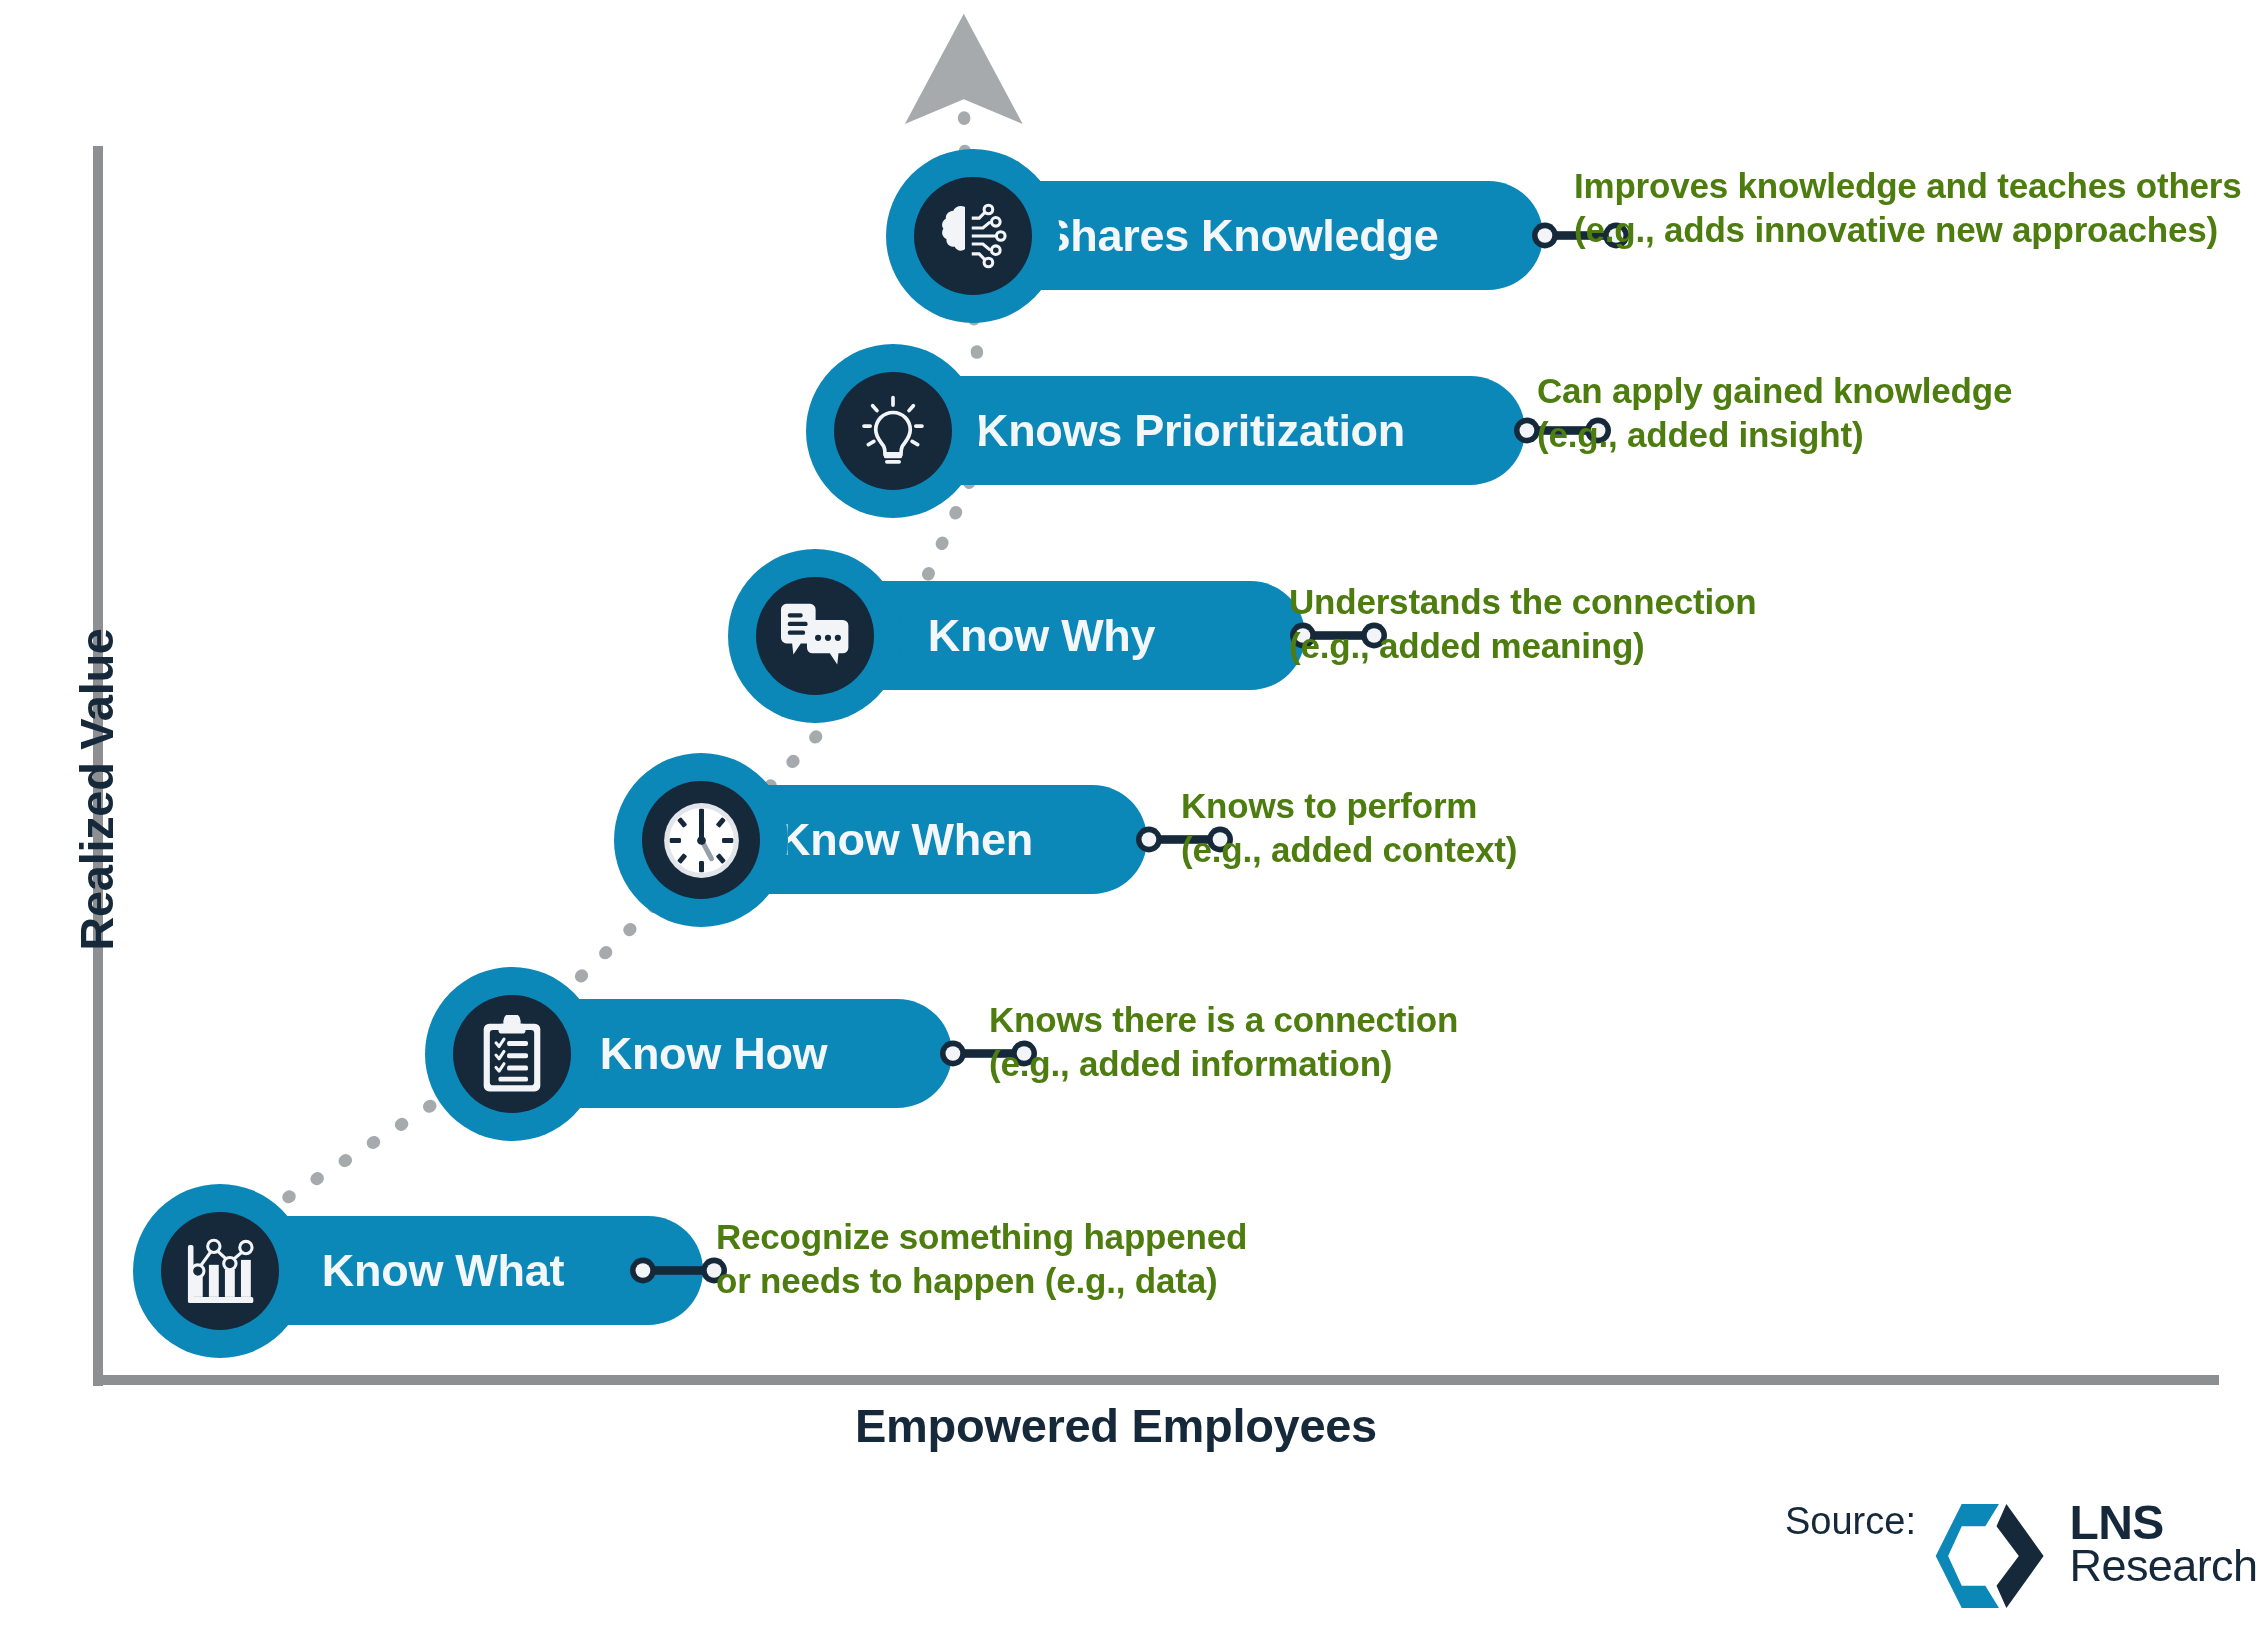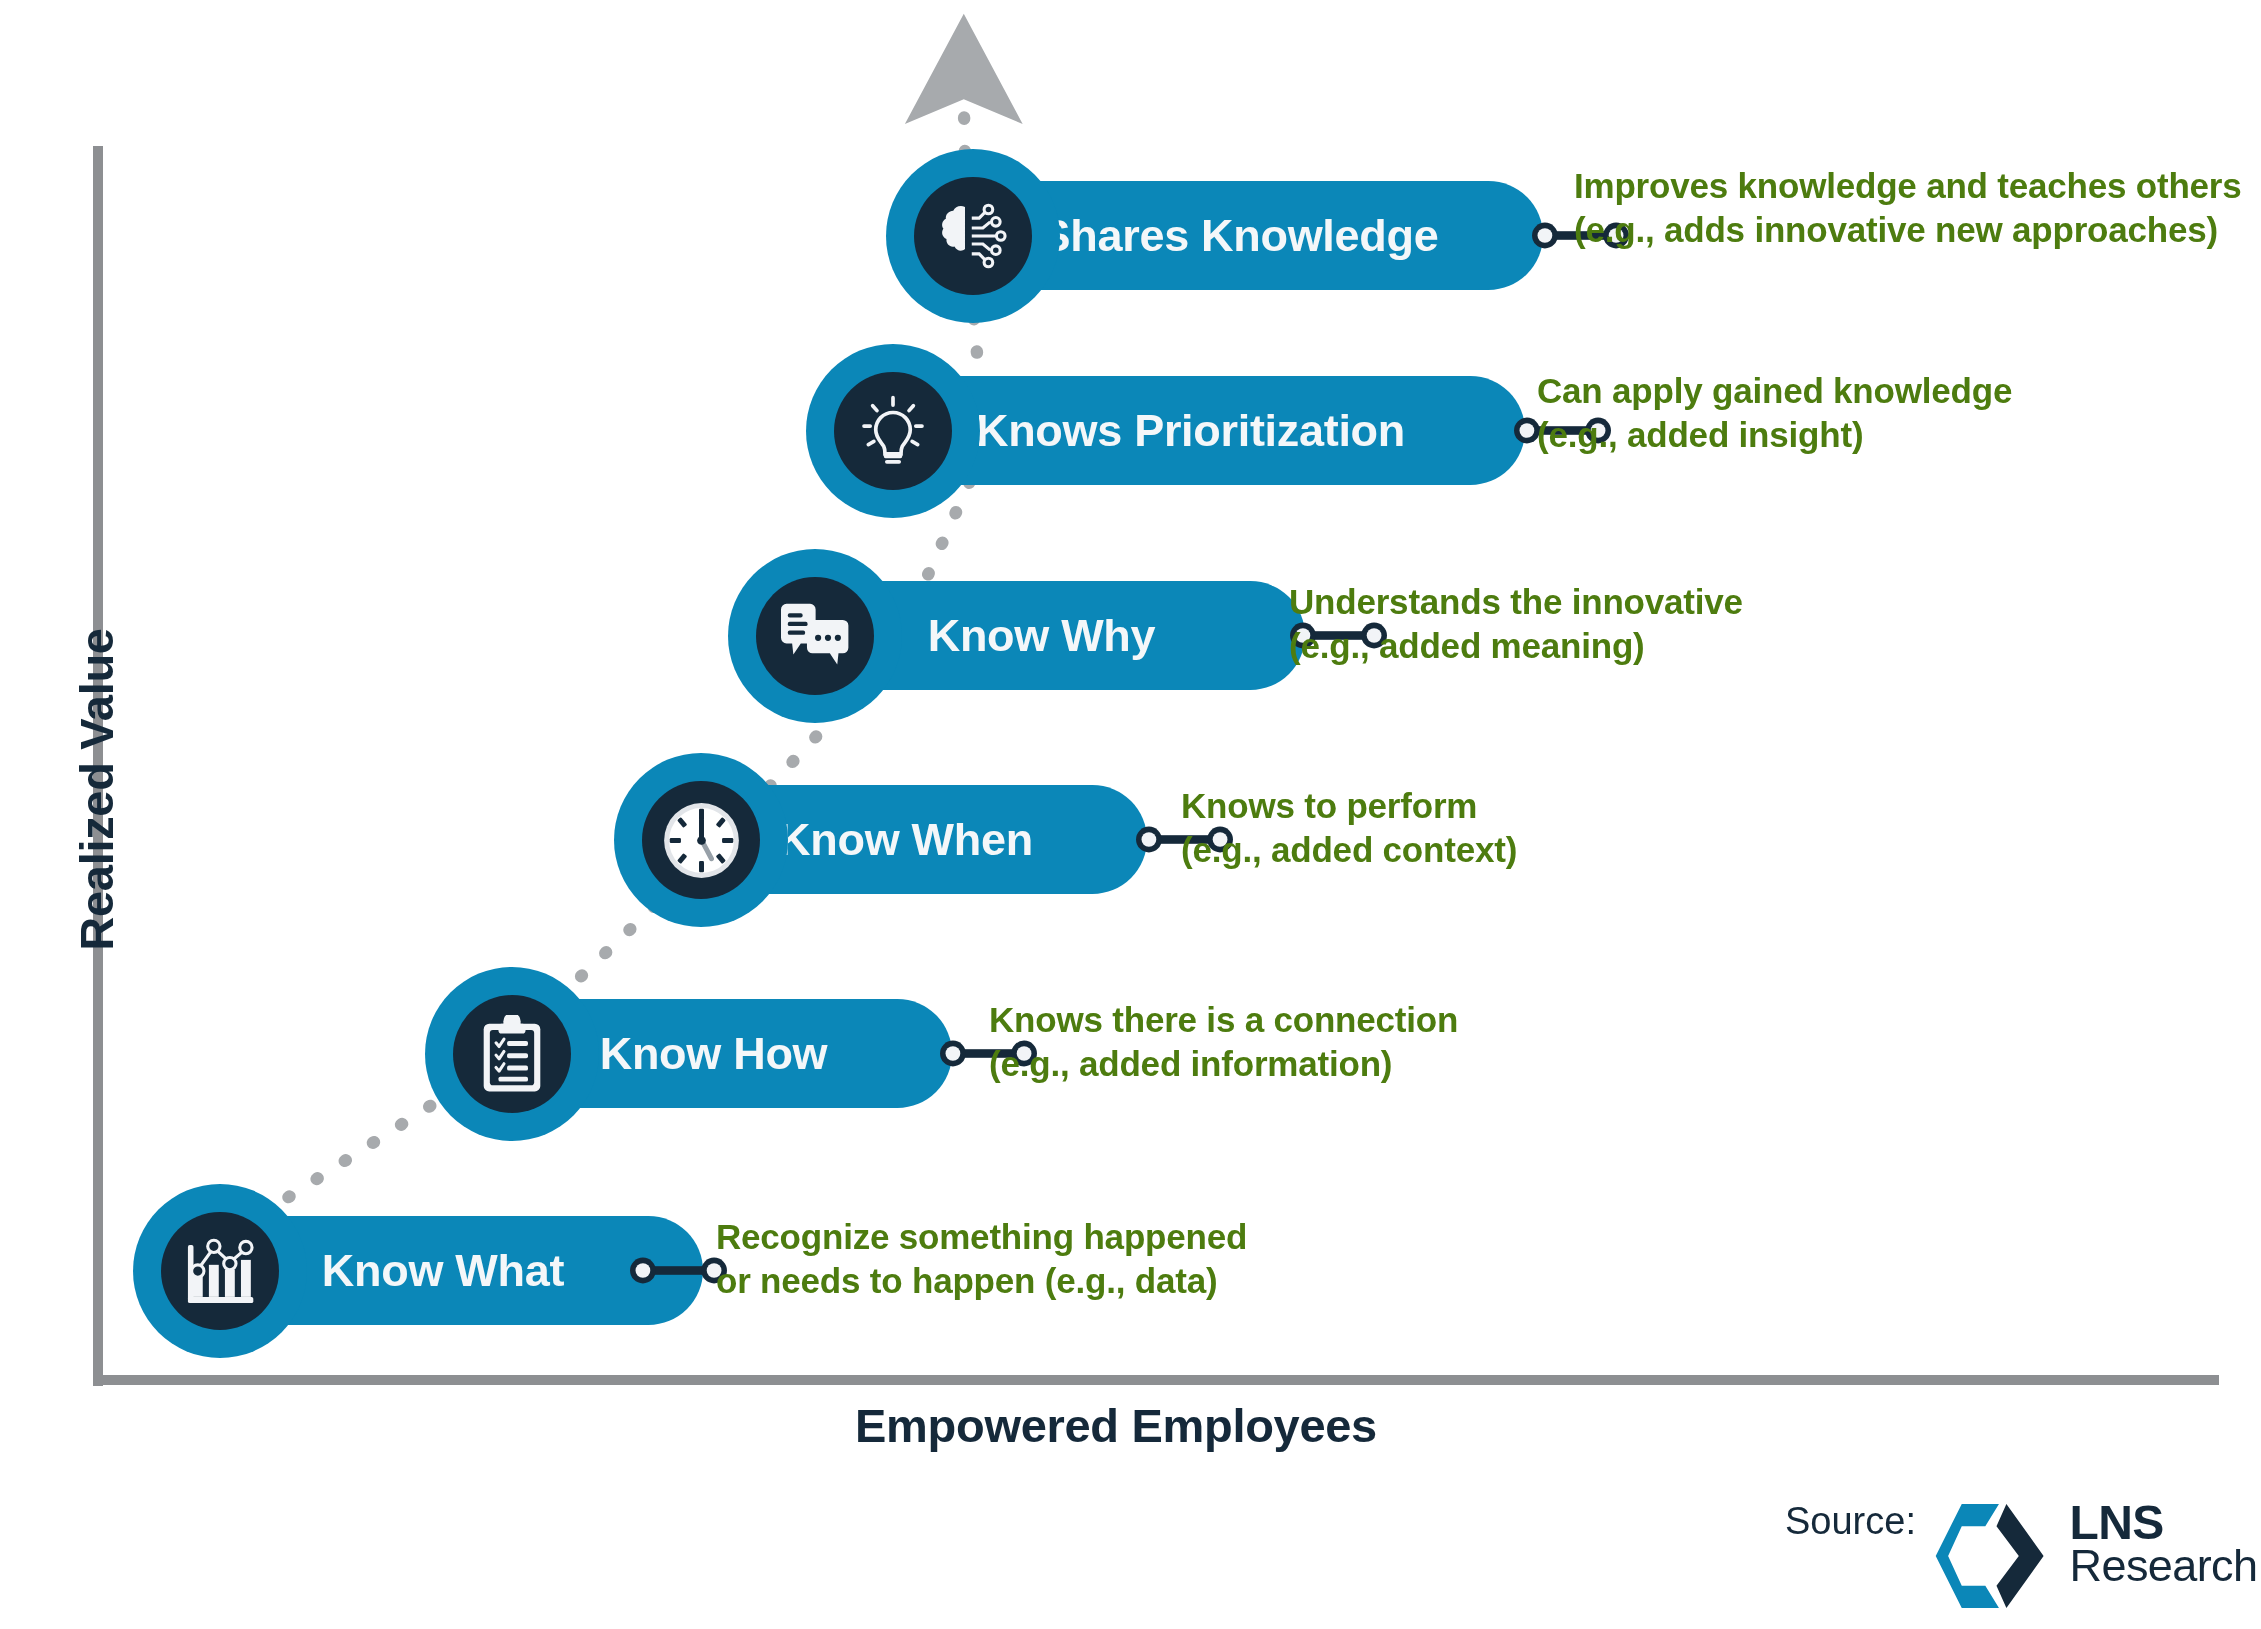--- a/index.html
+++ b/index.html
@@ -163,21 +163,21 @@
       <svg width="99" height="27" viewBox="0 0 160 44">
         <rect x="22" y="15" width="116" height="14" fill="#15293a"></rect>
         <circle cx="22" cy="22" r="21" fill="#15293a"></circle>
           <circle cx="22" cy="22" r="12" fill="#f2f4f7"></circle>
         <circle cx="138" cy="22" r="21" fill="#15293a"></circle>
           <circle cx="138" cy="22" r="12" fill="#f2f4f7"></circle>
       </svg>
     </div>
   </div>
   <div class="desc" style="left:1289px;top:580px;">
-    <div>Understands the innovative</div>
+    <div>Understands the connection</div>
     <div>(e.g., added meaning)</div>
   </div>
 
   <div class="stage-row" style="left:614px;top:753px;width:657px;">
     <div class="pill" style="width:446px;">
       <span class="pill-label">Know When</span>
     </div>
     <div class="node">
       <div class="node-inner">
         <svg width="81" height="81" viewBox="0 0 130 130">

